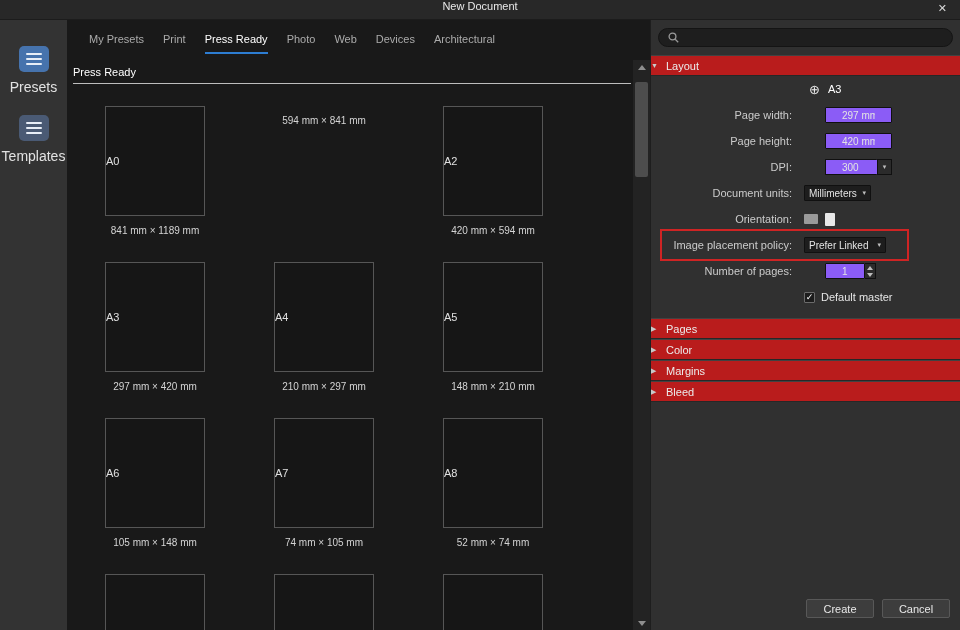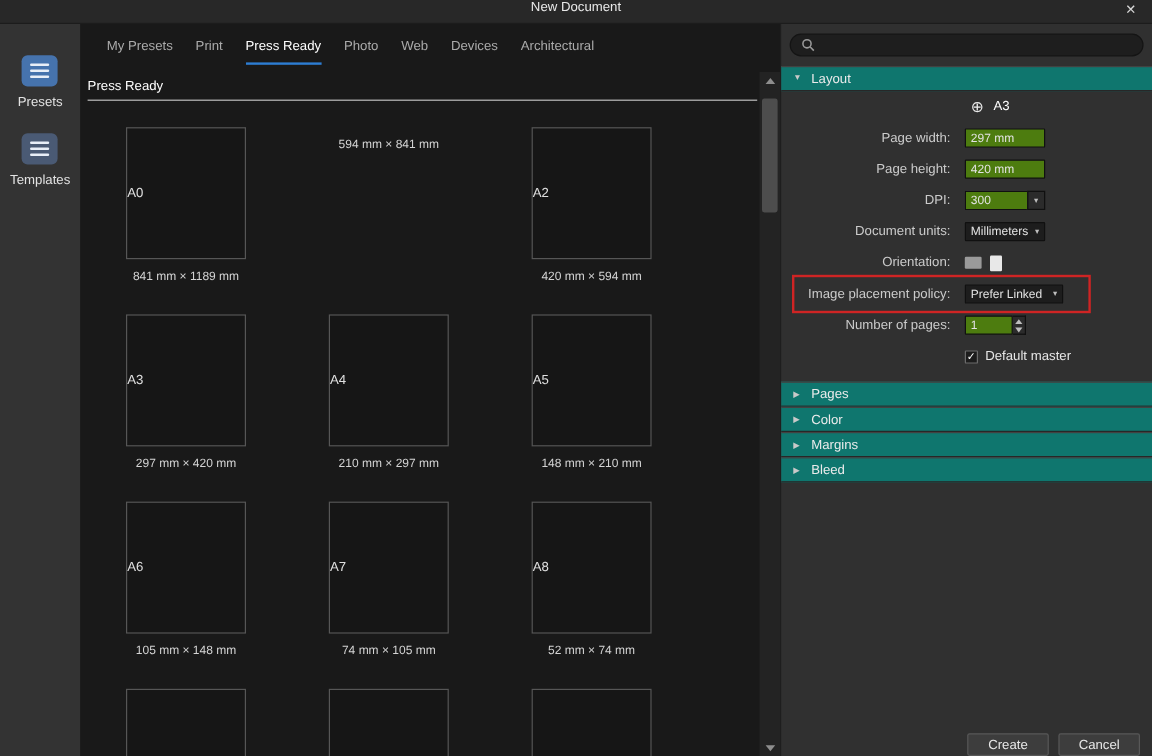--- a/index.html
+++ b/index.html
@@ -20,21 +20,21 @@
   
   .sidebar {
     width:67px; background:#333333; display:flex; flex-direction:column; align-items:center;
     padding-top:26px; gap:20px; flex:none;
   }
   .side-item { display:flex; flex-direction:column; align-items:center; gap:7px; cursor:pointer; }
   .side-icon { width:30px; height:26px; border-radius:5px; display:flex; flex-direction:column; justify-content:center; align-items:center; gap:3px; }
   .side-icon.presets { background:#4673ad; }
   .side-icon.templates { background:#4a5a74; }
   .side-icon .bar { width:16px; height:2px; background:#e8eef7; border-radius:1px; }
-  .side-label { font-size:11px; color:#e2e2e2; }
+  .side-label { font-size:14px; color:#e2e2e2; }
   
   .main { flex:1; background:#191919; position:relative; overflow:hidden; }
   .tabs { display:flex; gap:19px; padding:13px 0 0 22px; height:34px; }
   .tab { font-size:11px; color:#ababab; padding-bottom:6px; cursor:pointer; white-space:nowrap; }
   .tab.active { color:#ffffff; border-bottom:2px solid #2d7dd2; }
   .content { height:576px; overflow:hidden; }
   .section-heading {
     font-size:11px; color:#ffffff; margin:12px 13px 0 6px;
     padding-bottom:5px; border-bottom:1px solid #bdbdbd; width:558px;
   }
@@ -61,34 +61,34 @@
   .searchbox {
     margin:8px 7px; height:19px; background:#1e1e1e; border:1px solid #141414; border-radius:10px;
     display:flex; align-items:center; gap:6px; padding:0 9px;
   }
   .searchbox input {
     background:transparent; border:none; outline:none; color:#cfcfcf; font-size:11px; width:100%;
     font-family:inherit;
   }
   .searchbox input::placeholder { color:#8f8f8f; }
   .sec-header {
-    height:21px; background:#0f766e; border-top:1px solid #424242; border-bottom:1px solid #272727;
-    display:flex; align-items:center; gap:7px; padding-left:10px; cursor:pointer;
+    height:21px; background:#b91c1c; border-top:1px solid #424242; border-bottom:1px solid #272727;
+    display:flex; align-items:center; gap:7px; padding-left:0; cursor:pointer;
   }
   .sec-header .tri { font-size:7px; color:#c9c9c9; width:8px; }
   .sec-header .sec-label { font-size:11px; color:#ebebeb; }
   .preset-row { height:26px; display:flex; align-items:center; gap:8px; padding-left:158px; }
   .preset-row .plus { font-size:13px; color:#eaeaea; cursor:pointer; }
   .preset-row .pname { font-size:11px; color:#ffffff; }
   .row { height:26px; display:flex; align-items:center; }
   .lbl { width:147px; padding-right:6px; text-align:right; font-size:11px; color:#cbcbcb; flex:none; }
   .ctrl-gap { width:6px; flex:none; }
   .tinput {
-    width:67px; height:16px; background:#4d7c0f; border:1px solid #101010; color:#e3e3e3;
-    font-size:10px; padding:0 4px; font-family:inherit; outline:none; border-radius:1px;
+    width:67px; height:16px; background:#8b5cf6; border:1px solid #101010; color:#e3e3e3;
+    font-size:10px; padding:0 16px; font-family:inherit; outline:none; border-radius:1px;margin-left:21px;
   }
   .tinput.small { width:40px; }
   .combo { display:flex; }
   .combo .tinput { width:52px; border-right:none; }
   .combo .arrow-seg {
     width:15px; height:16px; background:#2b2b2b; border:1px solid #101010;
     display:flex; align-items:center; justify-content:center; color:#bdbdbd; font-size:7px; cursor:pointer;
   }
   .dropdown {
     height:16px; background:#1d1d1d; border:1px solid #101010; border-radius:1px;
@@ -108,21 +108,21 @@
   .checkbox {
     width:11px; height:11px; background:#1c1c1c; border:1px solid #6b6b6b; border-radius:1px;
     display:flex; align-items:center; justify-content:center; font-size:9px; color:#ffffff; cursor:pointer;
   }
   .chk-label { font-size:11px; color:#e6e6e6; margin-left:6px; }
   .collapsed-list { margin-top:8px; }
   .highlight-box {
     position:absolute; left:9px; top:209px; width:249px; height:32px;
     border:2px solid #cf2424; pointer-events:none; z-index:5;
   }
-  .footer-btns { position:absolute; bottom:0; right:10px; display:flex; gap:8px; }
+  .footer-btns { position:absolute; bottom:12px; right:10px; display:flex; gap:8px; }
   .btn {
     width:68px; height:19px; background:#3d3d3d; border:1px solid #585858; border-radius:2px;
     color:#e8e8e8; font-size:11px; display:flex; align-items:center; justify-content:center; cursor:pointer;
   }
 </style>
 </head>
 <body>
 
 <div class="window">
 

